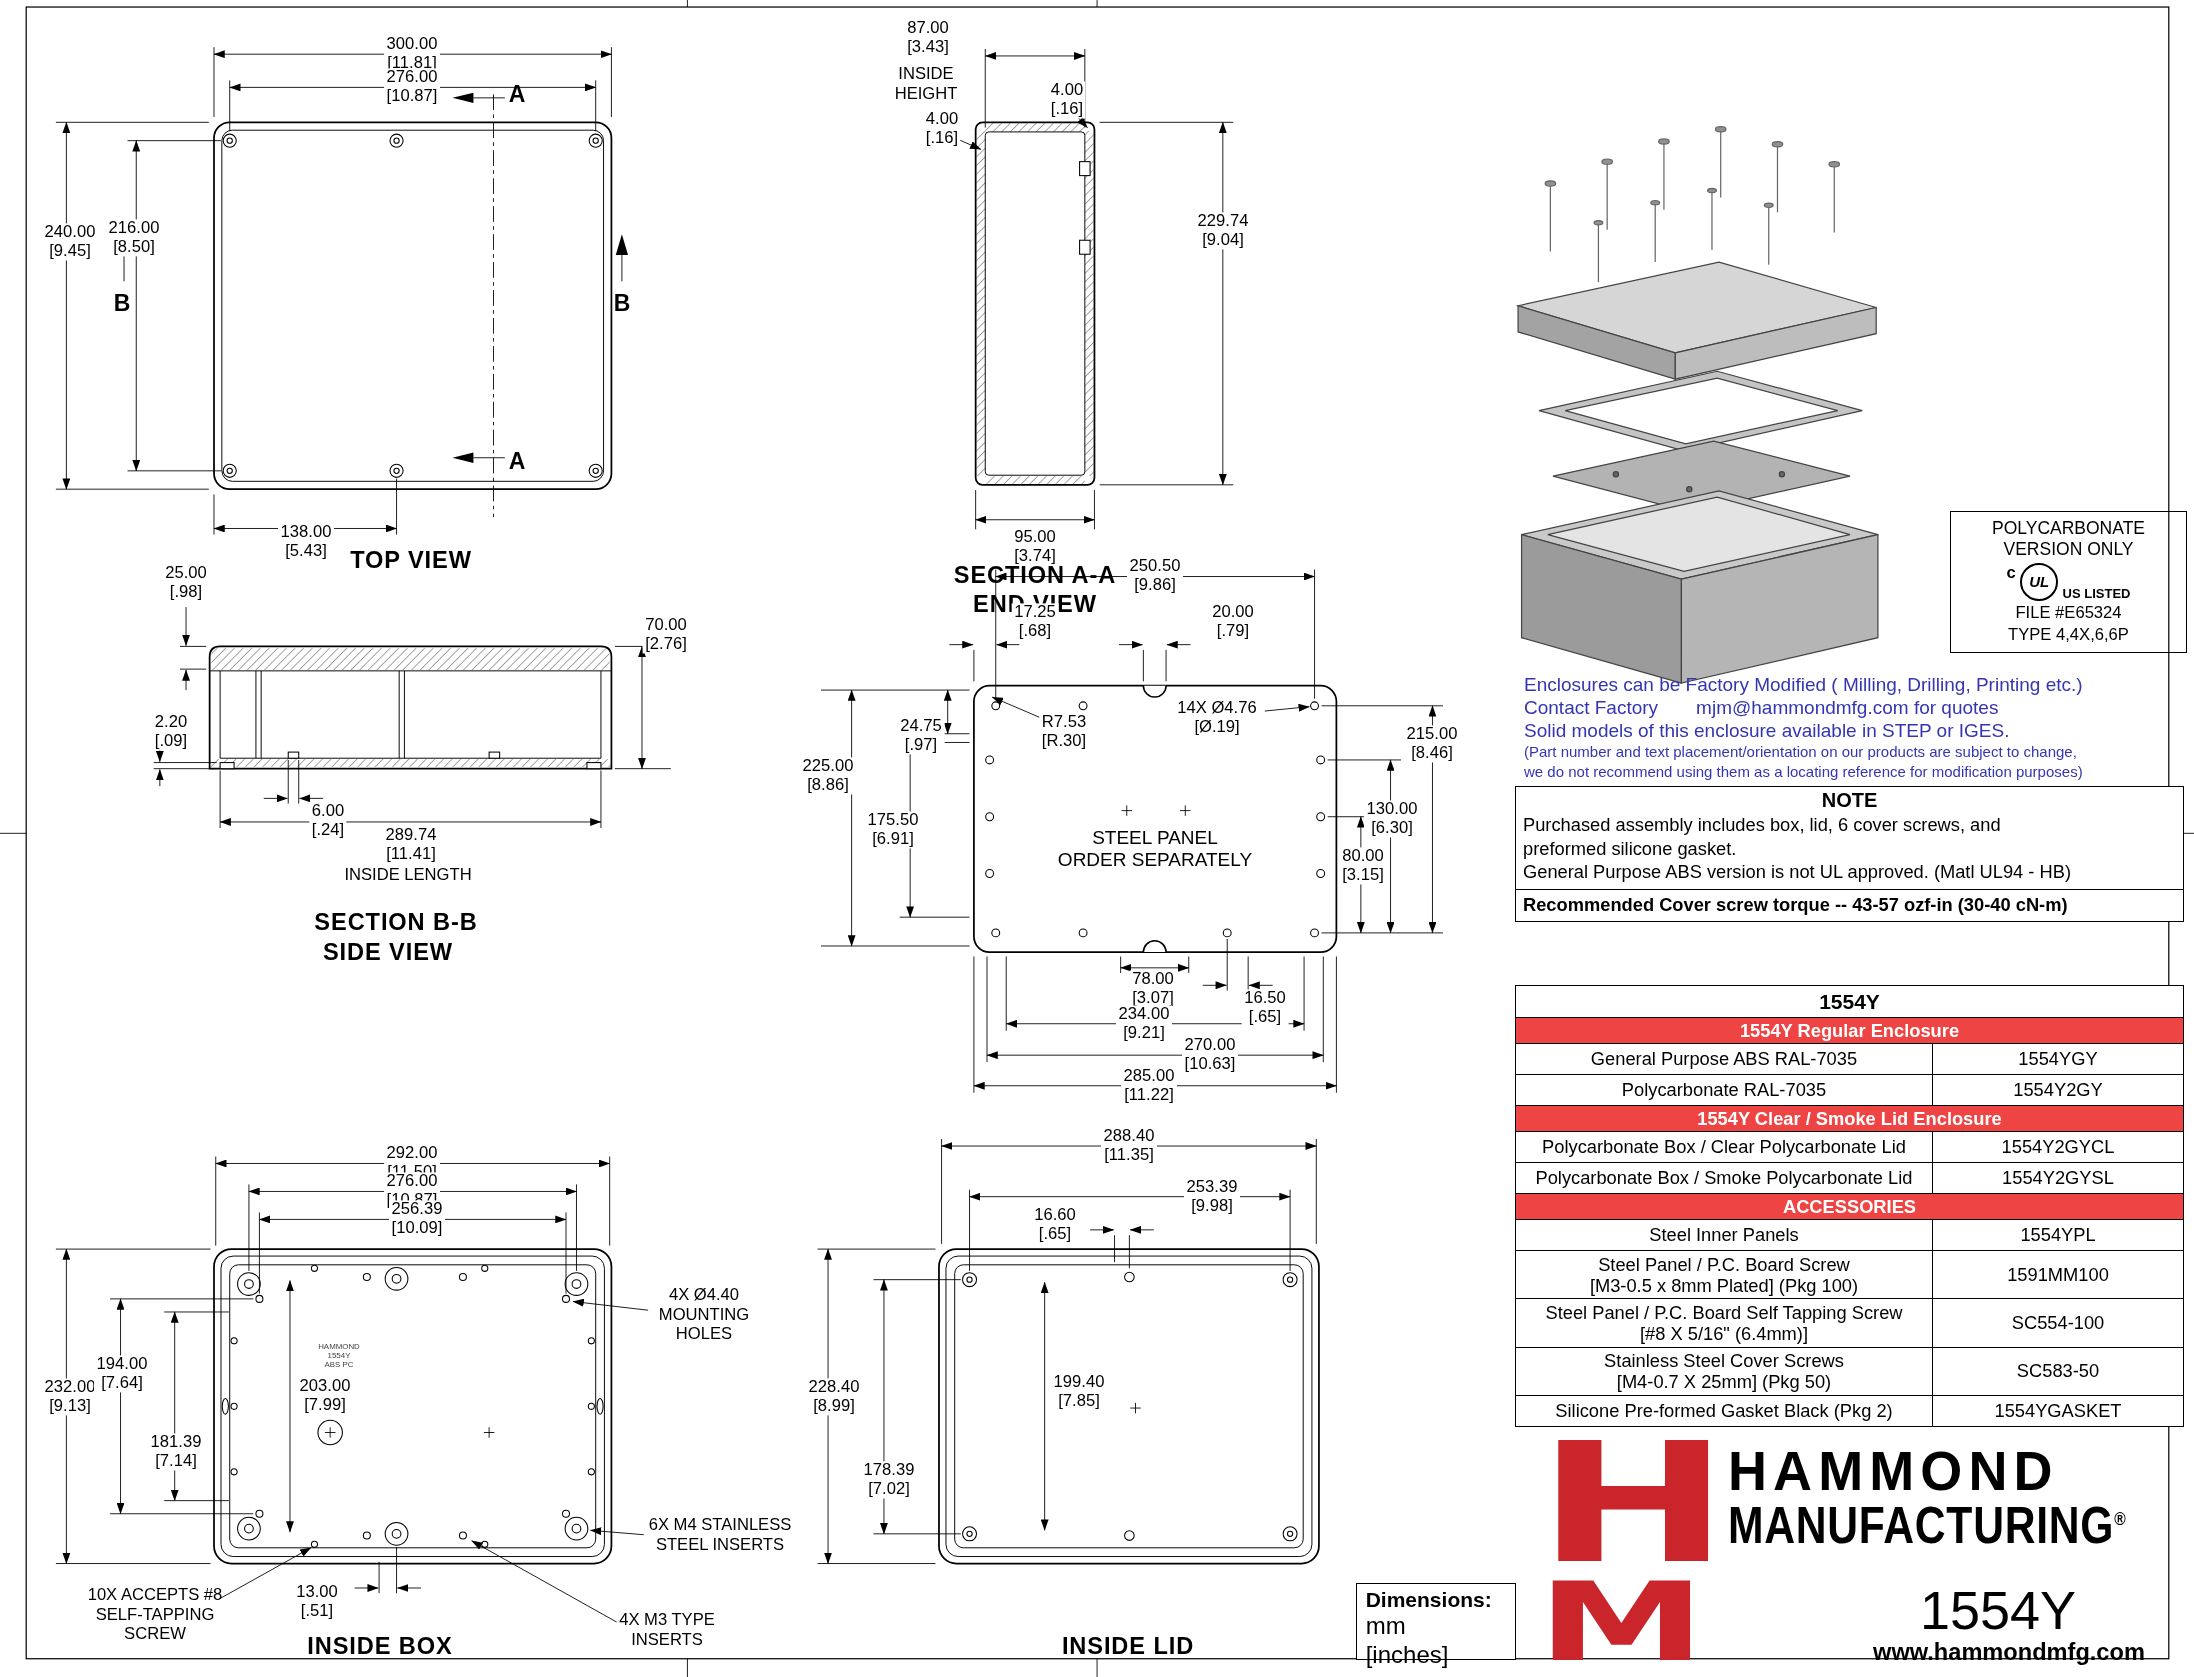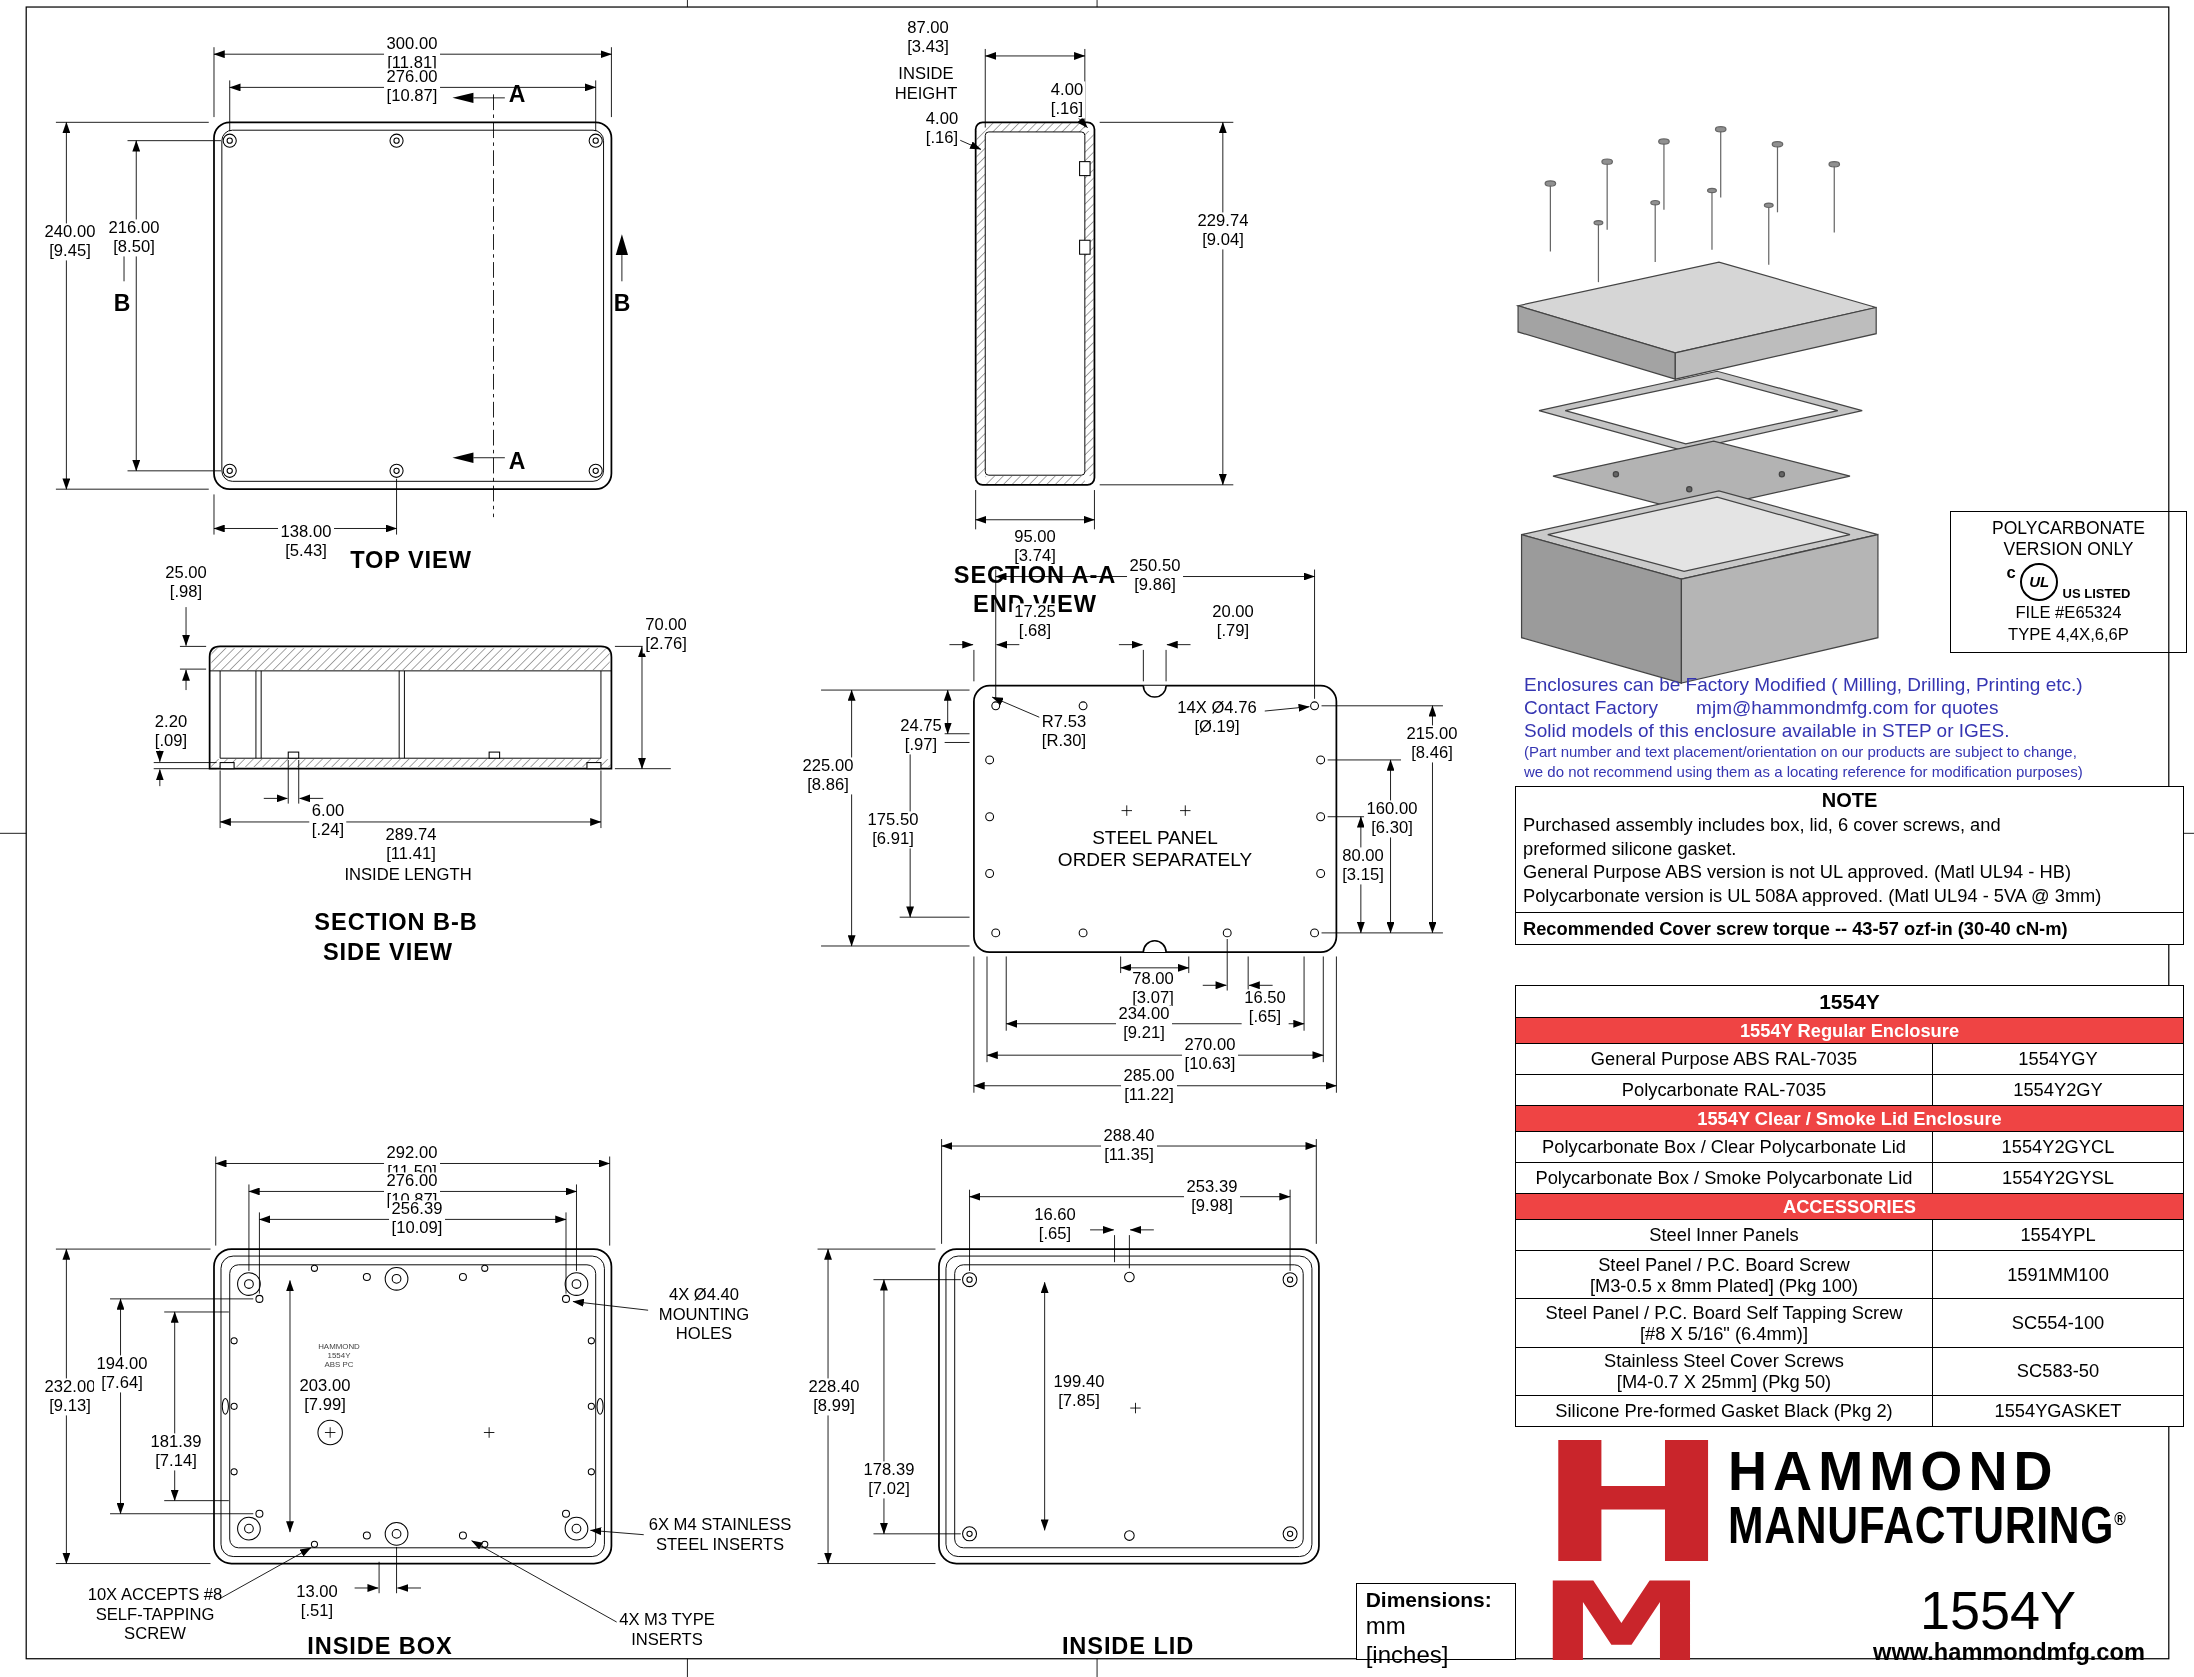--- a/index.html
+++ b/index.html
@@ -457,21 +457,21 @@
 <div class="ann" style="left:408px;top:875px">INSIDE LENGTH</div>
 <div class="title" style="left:396px;top:922px">SECTION B-B</div>
 <div class="title" style="left:388px;top:952px">SIDE VIEW</div>
 
 <div class="lbl" style="left:1155px;top:576px"><span>250.50</span><span>[9.86]</span></div>
 <div class="lbl" style="left:1035px;top:622px"><span>17.25</span><span>[.68]</span></div>
 <div class="lbl" style="left:1233px;top:622px"><span>20.00</span><span>[.79]</span></div>
 <div class="lbl" style="left:1064px;top:732px"><span>R7.53</span><span>[R.30]</span></div>
 <div class="lbl" style="left:1217px;top:718px"><span>14X Ø4.76</span><span>[Ø.19]</span></div>
 <div class="lbl" style="left:1432px;top:744px"><span>215.00</span><span>[8.46]</span></div>
-<div class="lbl" style="left:1392px;top:819px"><span>160.00</span><span>[6.30]</span></div>
+<div class="lbl" style="left:1392px;top:819px"><span>130.00</span><span>[6.30]</span></div>
 <div class="lbl" style="left:1363px;top:866px"><span>80.00</span><span>[3.15]</span></div>
 <div class="lbl" style="left:828px;top:776px"><span>225.00</span><span>[8.86]</span></div>
 <div class="lbl" style="left:921px;top:736px"><span>24.75</span><span>[.97]</span></div>
 <div class="lbl" style="left:893px;top:830px"><span>175.50</span><span>[6.91]</span></div>
 <div class="ann" style="left:1155px;top:849px;font-size:19px">STEEL PANEL
 ORDER SEPARATELY</div>
 <div class="lbl" style="left:1153px;top:989px"><span>78.00</span><span>[3.07]</span></div>
 <div class="lbl" style="left:1265px;top:1008px"><span>16.50</span><span>[.65]</span></div>
 <div class="lbl" style="left:1144px;top:1024px"><span>234.00</span><span>[9.21]</span></div>
 <div class="lbl" style="left:1210px;top:1055px"><span>270.00</span><span>[10.63]</span></div>
@@ -531,21 +531,20 @@
   <div class="fn-s">(Part number and text placement/orientation on our products are subject to change,</div>
   <div class="fn-s">we do not recommend using them as a locating reference for modification purposes)</div>
 </div>
 
 <div id="note-table">
   <div class="nt-head">NOTE</div>
   <div class="nt-body">
     <div>Purchased  assembly includes box, lid, 6 cover screws, and</div>
     <div>preformed silicone gasket.</div>
     <div>General Purpose ABS version is not UL approved. (Matl UL94 - HB)</div>
-    <div>Polycarbonate version is UL 508A approved. (Matl UL94 - 5VA  @ 3mm)</div>
   </div>
   <div class="nt-torque">Recommended Cover screw torque -- 43-57 ozf-in (30-40 cN-m)</div>
 </div>
 
 <div id="parts-table">
   <div class="pt-title">1554Y</div>
   <div class="pt-row pt-blue">1554Y Regular Enclosure</div>
   <div class="pt-row">
         <div class="pt-l">General Purpose ABS RAL-7035</div>
         <div class="pt-r">1554YGY</div>

